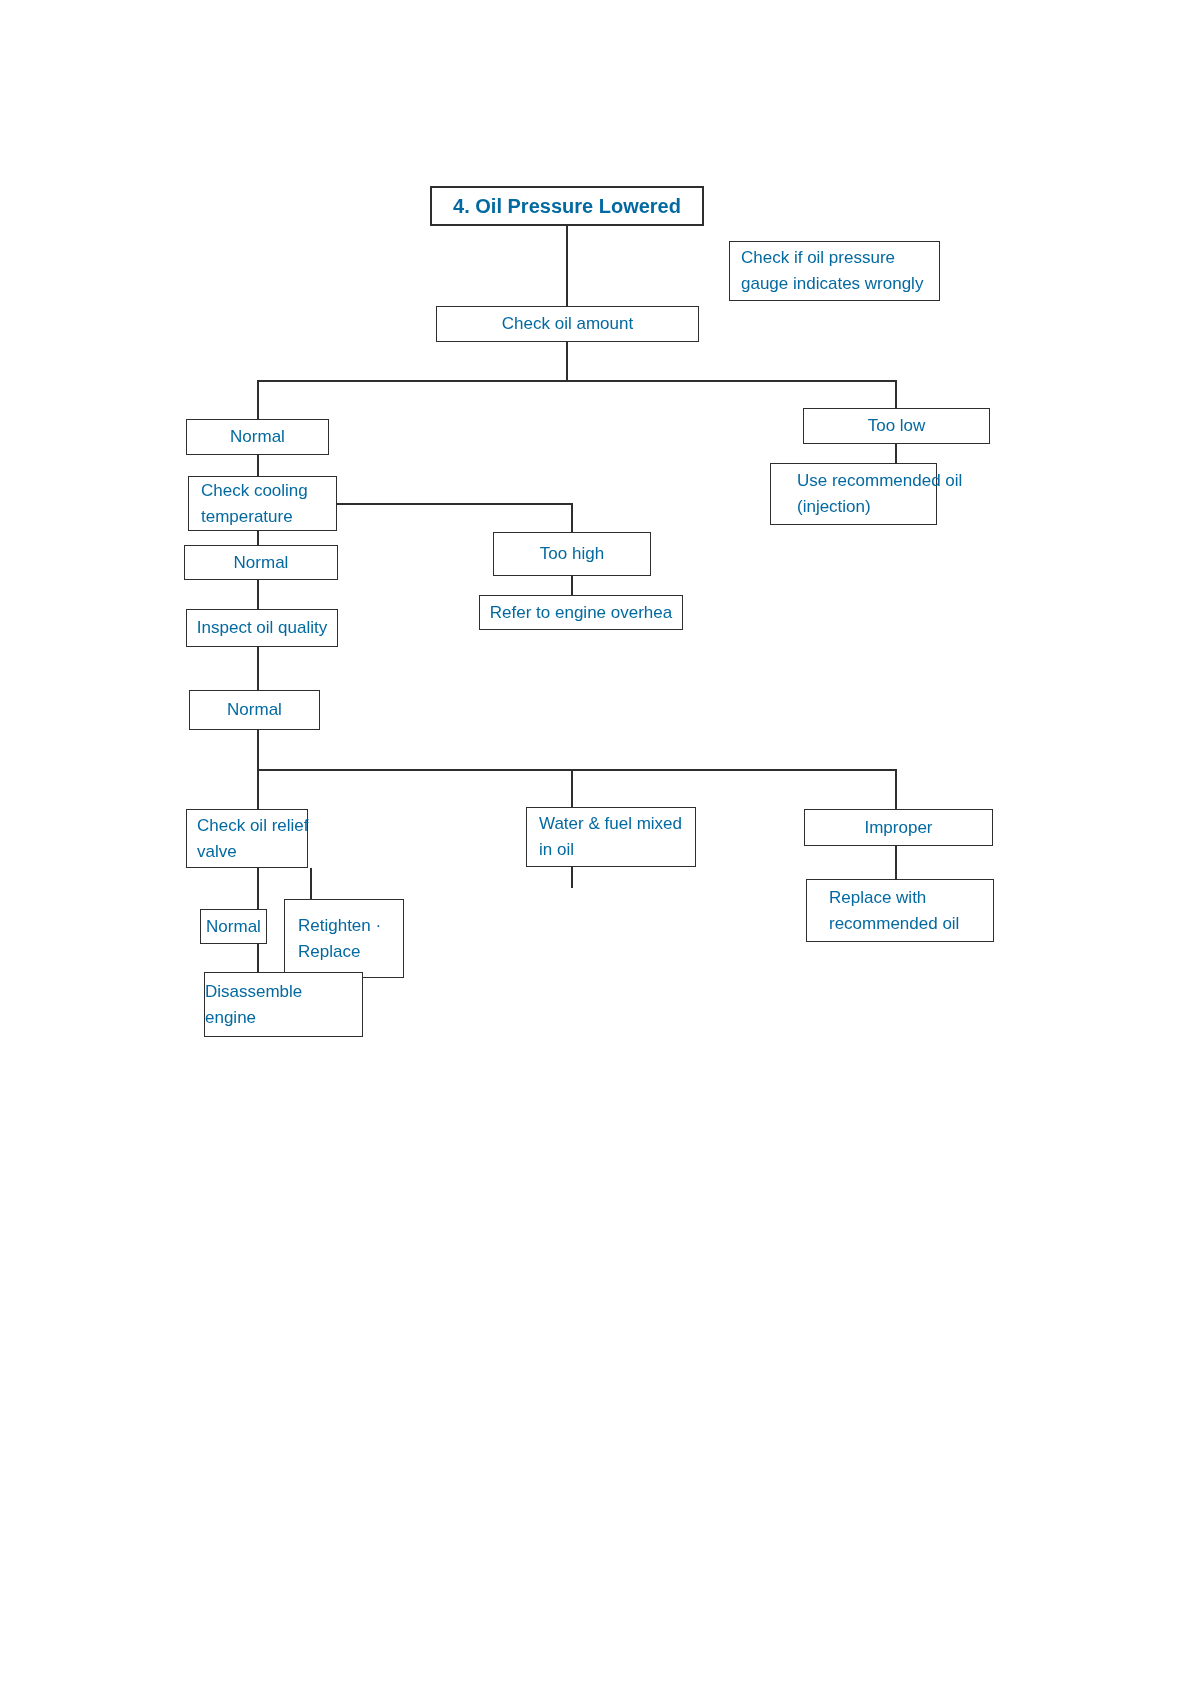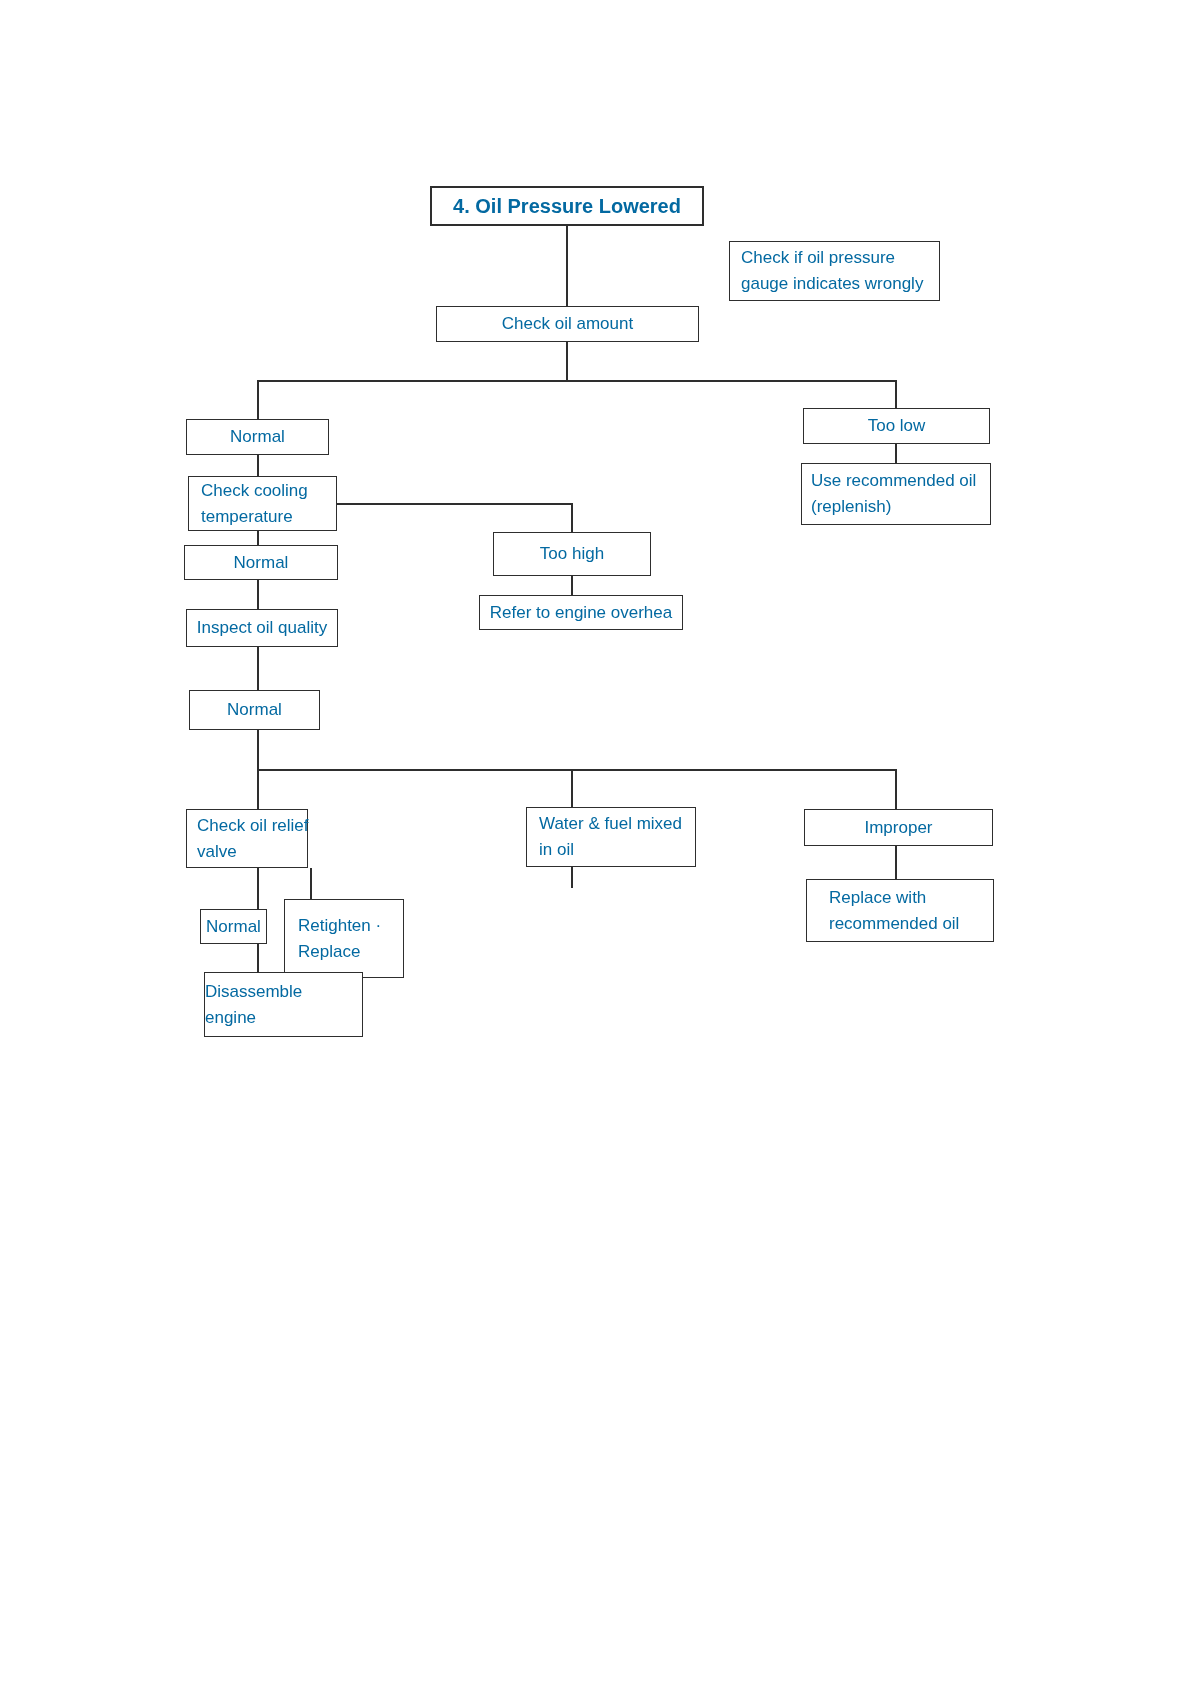--- a/index.html
+++ b/index.html
@@ -78,23 +78,23 @@
   </div>
 
   <div class="box center" style="left:186px;top:419px;width:143px;height:36px">
     <div class="line">Normal</div>
   </div>
 
   <div class="box center" style="left:803px;top:408px;width:187px;height:36px">
     <div class="line">Too low</div>
   </div>
 
-  <div class="box left" style="left:801px;top:463px;width:190px;height:62px;padding-left:9px">
+  <div class="box left" style="left:770px;top:463px;width:167px;height:62px;padding-left:26px">
     <div class="line">Use recommended oil</div>
-    <div class="line">(replenish)</div>
+    <div class="line">(injection)</div>
   </div>
 
   <div class="box left" style="left:188px;top:476px;width:149px;height:55px;padding-left:12px">
     <div class="line">Check cooling</div>
     <div class="line">temperature</div>
   </div>
 
   <div class="box center" style="left:184px;top:545px;width:154px;height:35px">
     <div class="line">Normal</div>
   </div>

